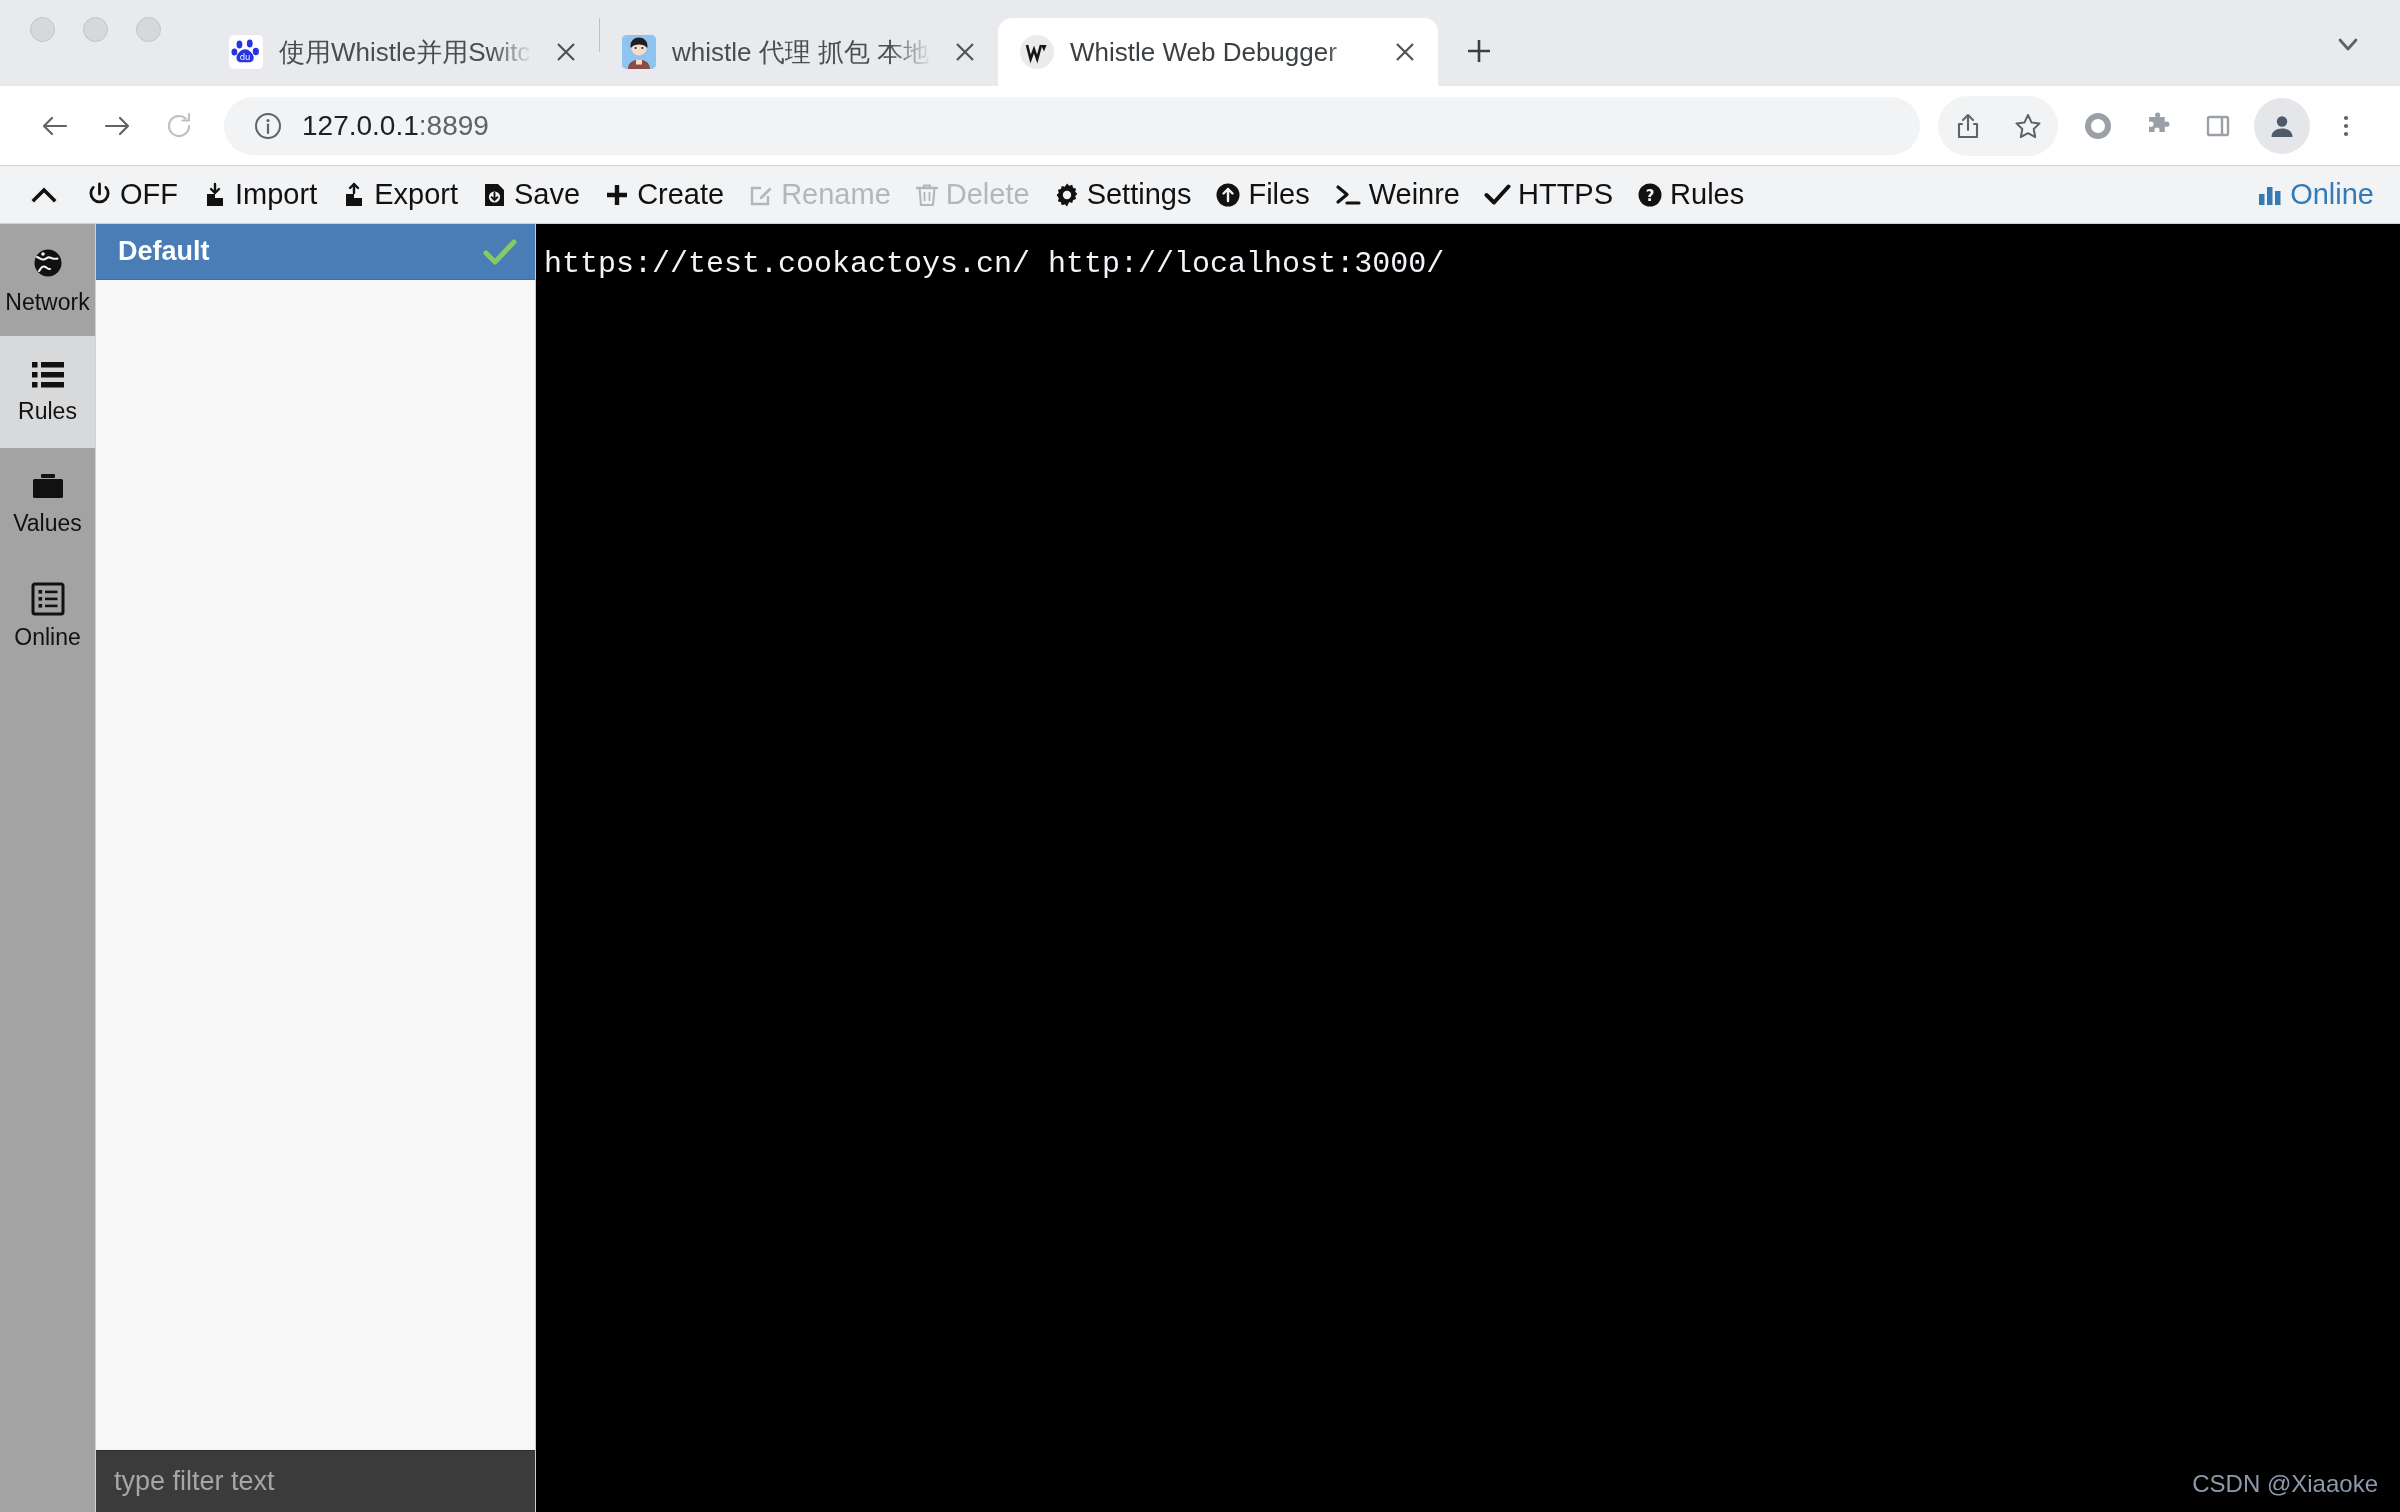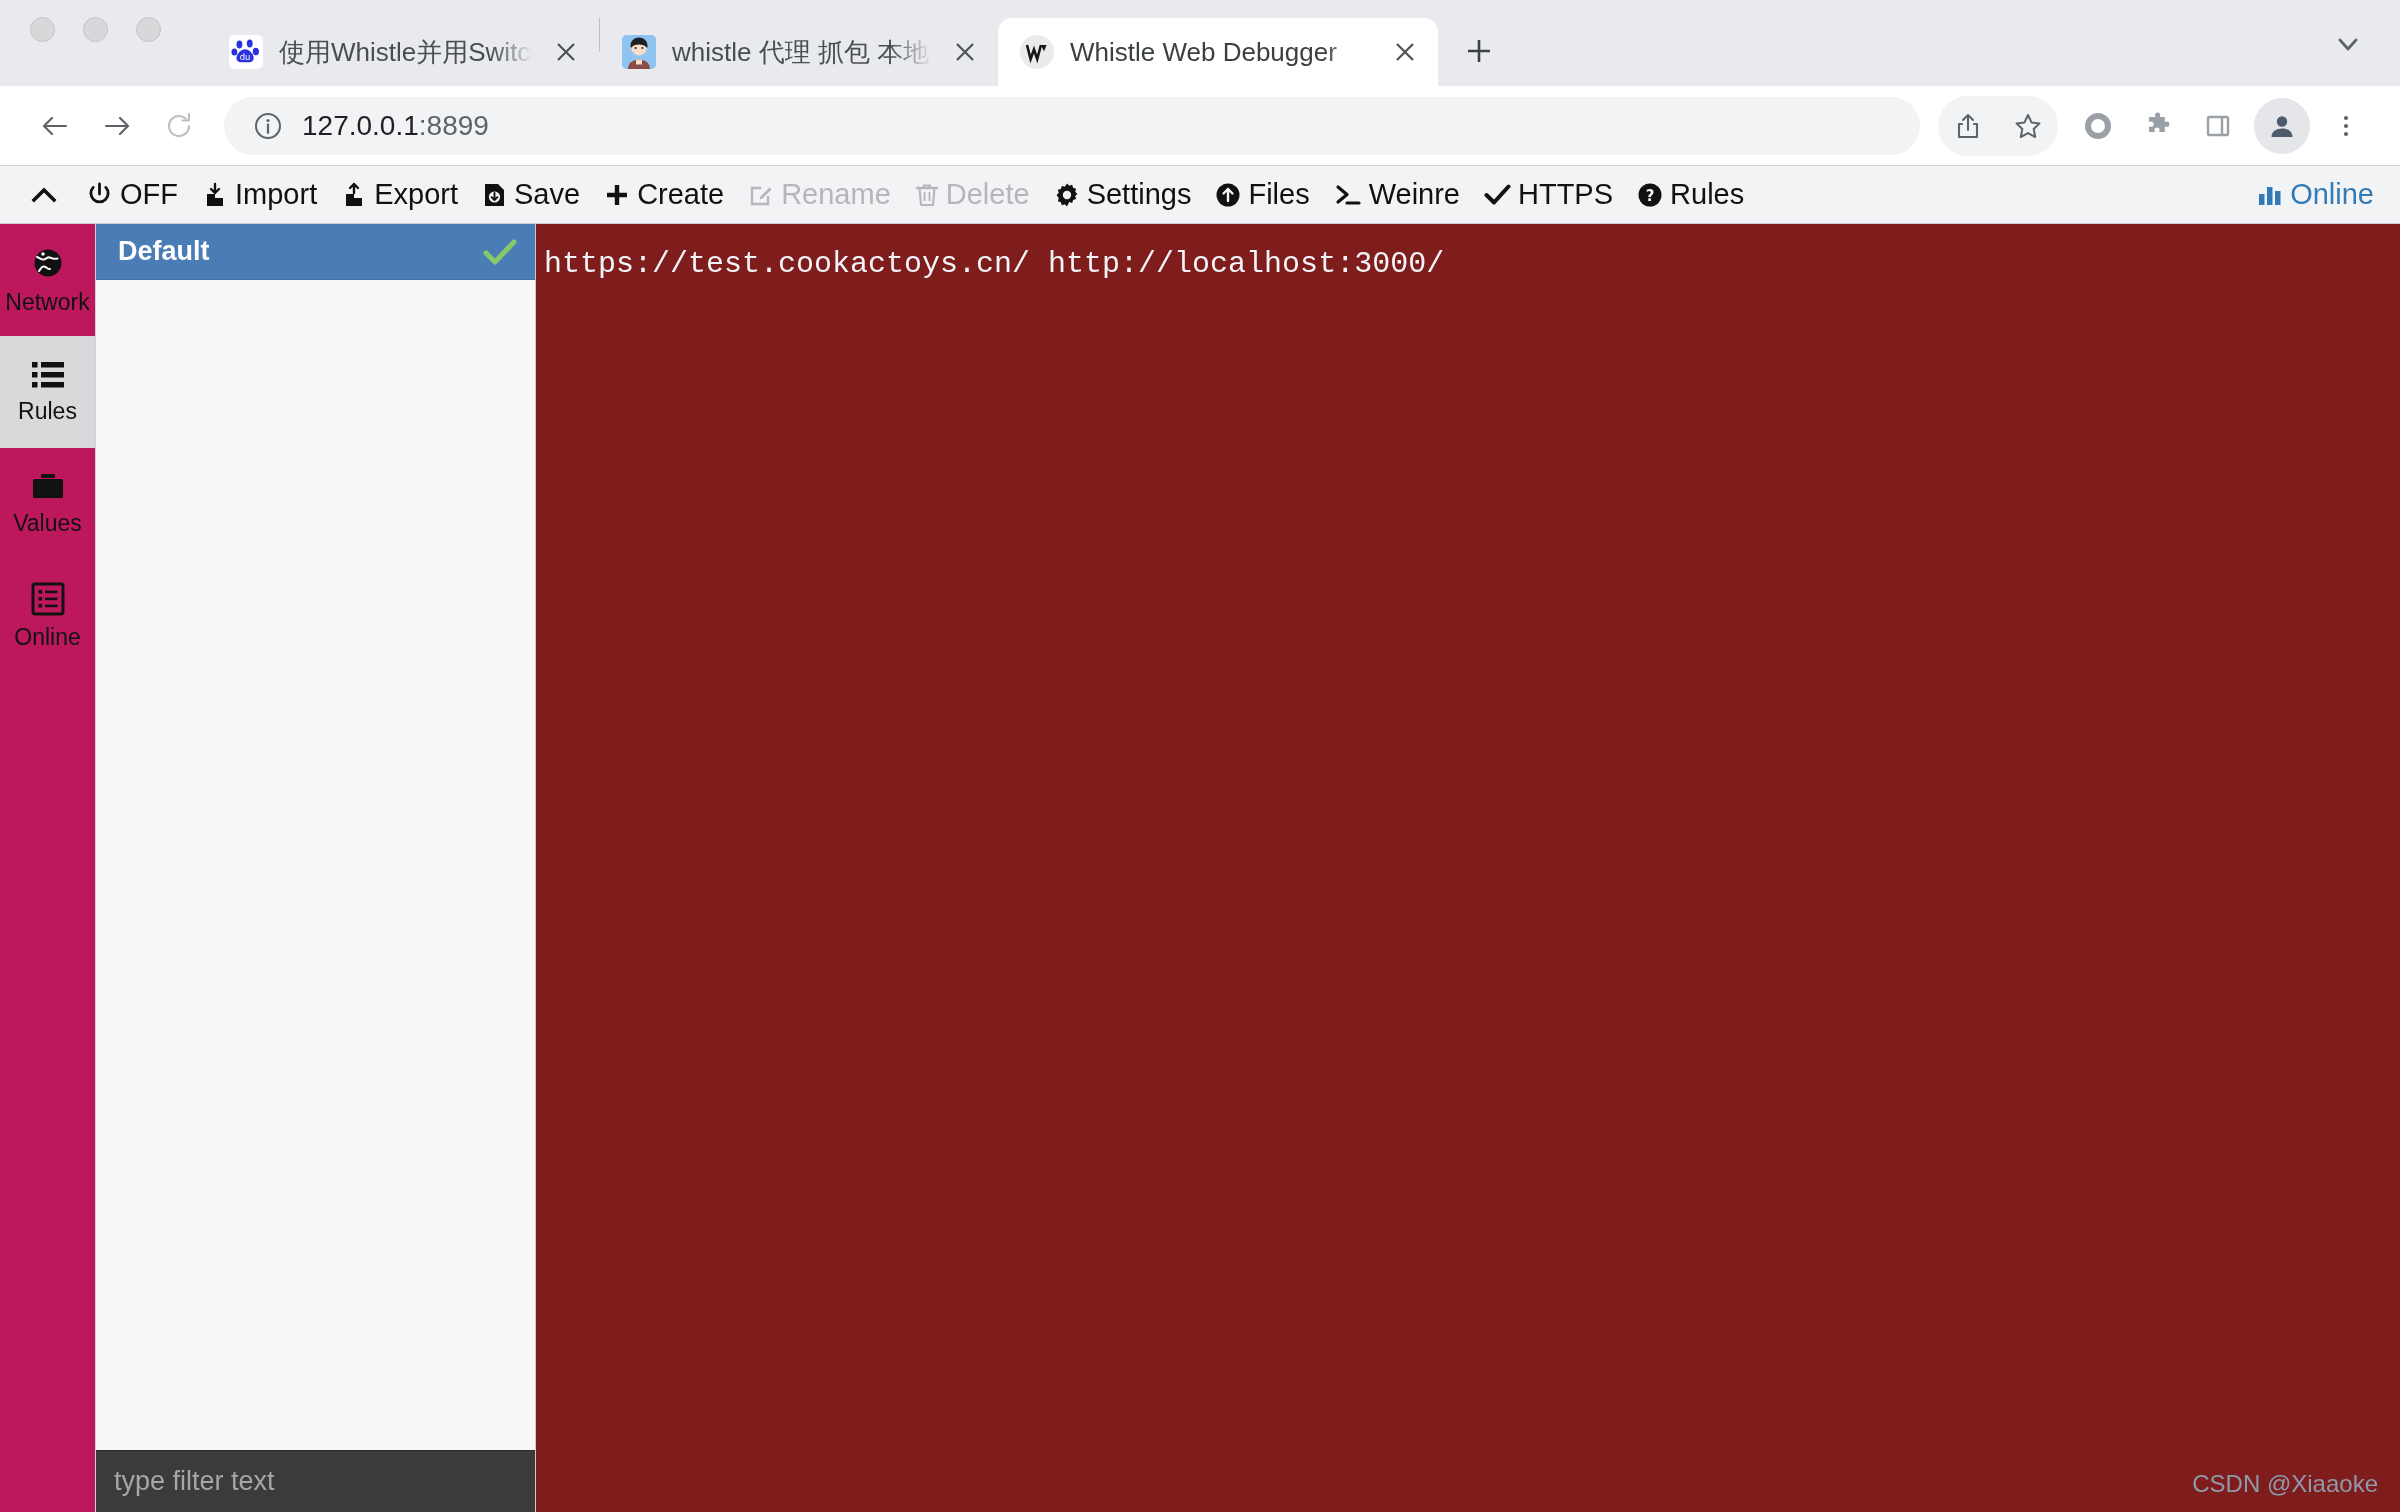--- a/index.html
+++ b/index.html
@@ -171,21 +171,21 @@
     display: flex; align-items: center;
     font-size: 29px; color: #337ab7;
   }
   .w-online .ic { margin-right: 7px; }
 
   
   .w-body { flex: 1 1 auto; display: flex; min-height: 0; }
 
   .w-nav {
     width: 96px; flex: 0 0 96px;
-    background: #be185d;
+    background: #a3a3a3;
     border-right: 1px solid #d0d2d6;
     display: flex; flex-direction: column;
   }
   .nav-item {
     height: 112px;
     display: flex; flex-direction: column;
     align-items: center; justify-content: center;
     gap: 8px;
     color: #111; font-size: 23px;
   }
@@ -222,21 +222,21 @@
   }
   .rules-filter input {
     width: 100%; background: transparent; border: 0; outline: none;
     color: #d7d7d7; font-size: 27px;
     font-family: "Liberation Sans", sans-serif;
   }
   .rules-filter input::placeholder { color: #a6a6a6; }
 
   .w-editor {
     flex: 1 1 auto;
-    background: #7f1d1d;
+    background: #000000;
     min-width: 0;
     position: relative;
     overflow: hidden;
   }
   .editor-text {
     color: #f2f4f8;
     font-family: "Liberation Mono", "DejaVu Sans Mono", monospace;
     font-size: 30px;
     line-height: 1.5;
     padding: 18px 0 0 8px;

